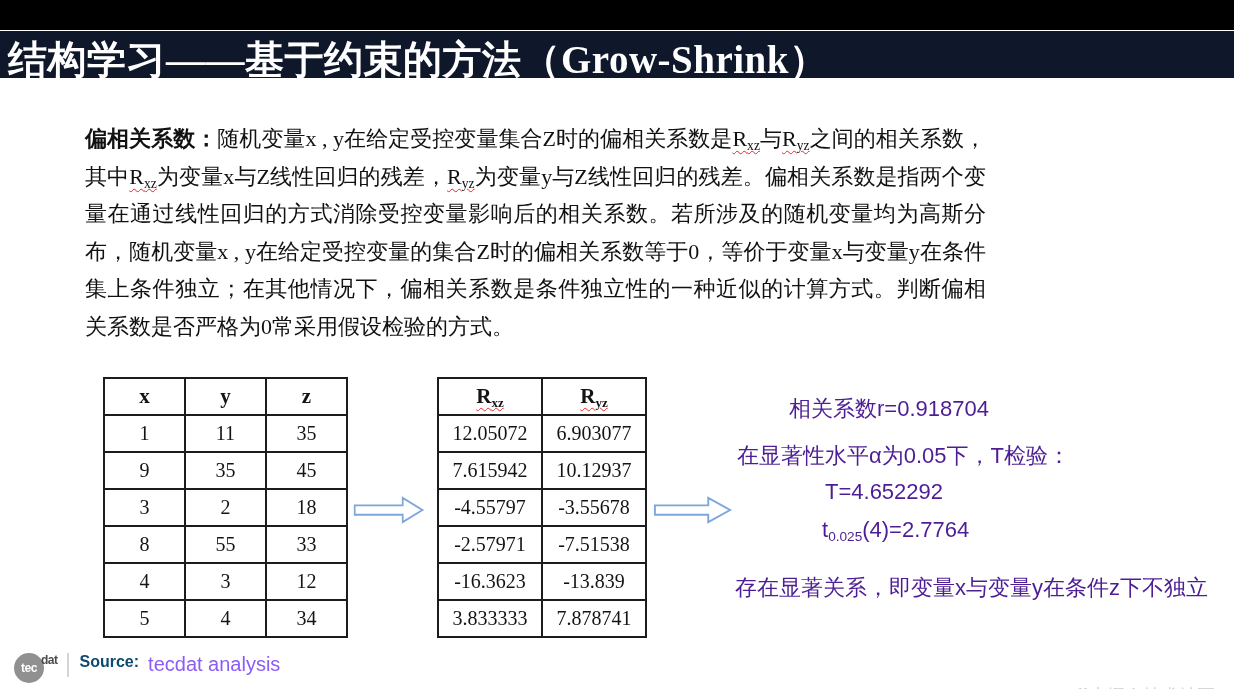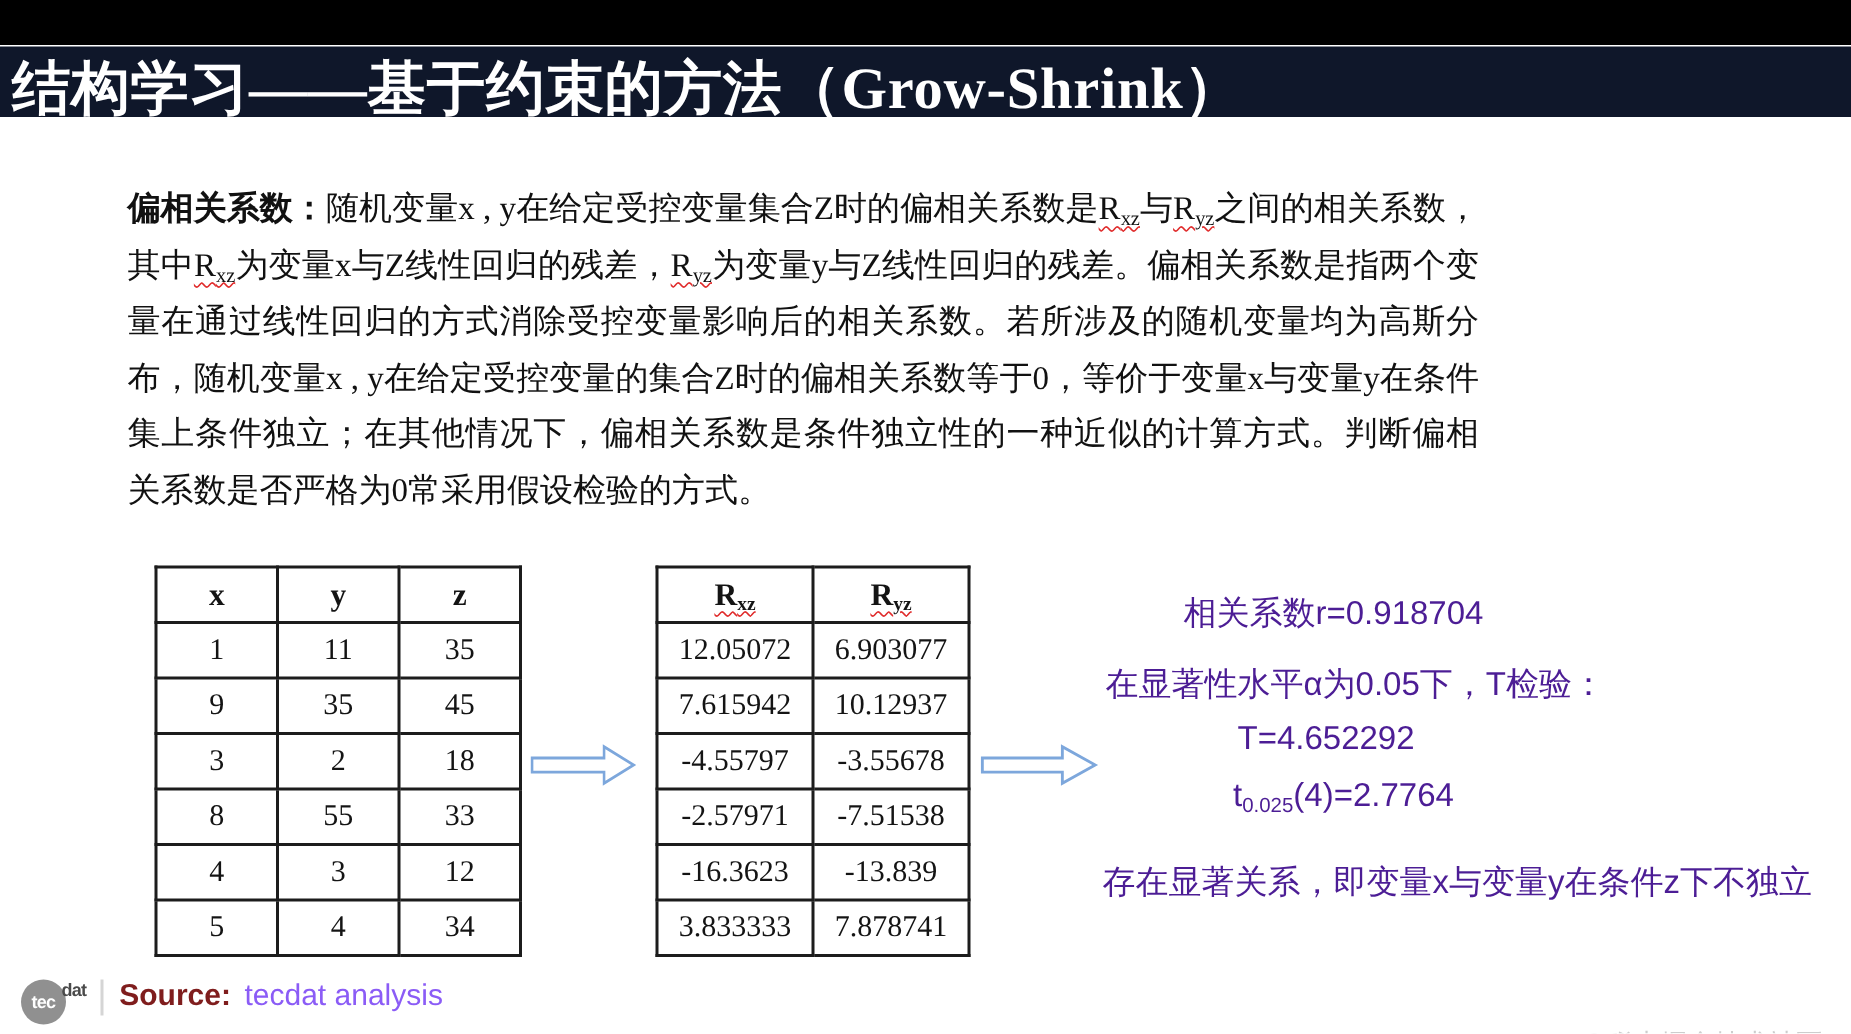--- a/index.html
+++ b/index.html
@@ -122,21 +122,21 @@
     font-weight: bold;
     color: #4a4a4a;
     margin-left: -3px;
     letter-spacing: -0.5px;
   }
   .source-divider {
     width: 2px; height: 24px;
     background: #d5d5d5;
     margin: 0 11px 0 9px;
   }
-  .source-label { font-weight: bold; font-size: 20px; color: #7f1d1d; }
+  .source-label { font-weight: bold; font-size: 16px; color: #0c4a6e; }
   .source-value { font-size: 20px; color: #8b5cf6; margin-left: 9px; }
   
   .watermark {
     position: absolute;
     right: 19px; top: 649px;
     font-family: "Liberation Sans", "DejaVu Sans", sans-serif;
     font-size: 18px;
     color: #cdcdcd;
     white-space: nowrap;
     margin-top: 35px;

